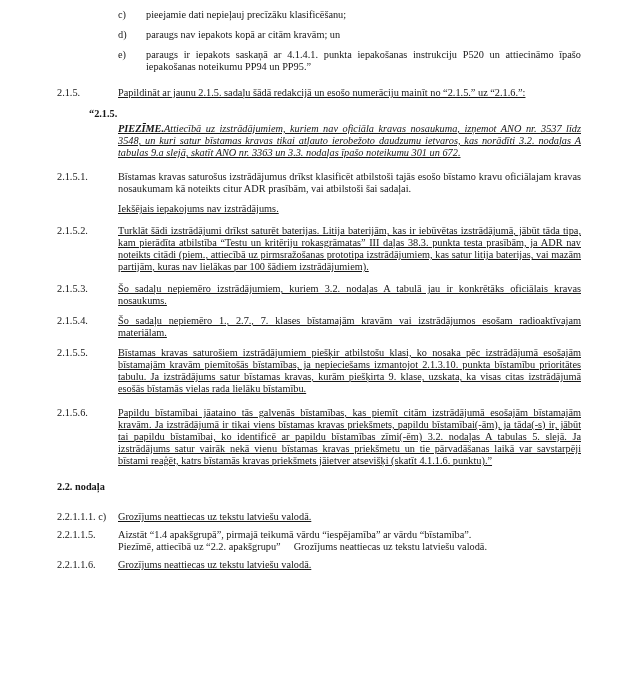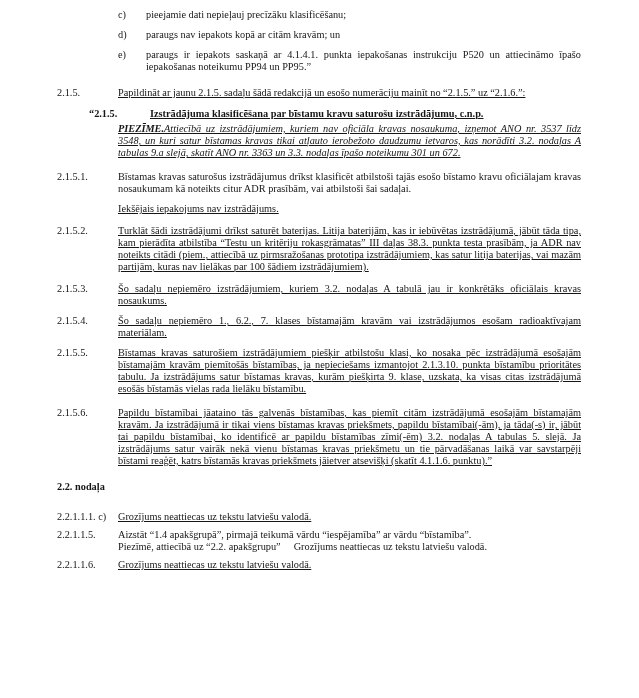--- a/index.html
+++ b/index.html
@@ -79,23 +79,20 @@
 
   <div class="row mb9">
     <div class="num">2.1.5.</div>
     <div class="body">
       <p>Papildināt ar jaunu 2.1.5. sadaļu šādā redakcijā un esošo numerāciju mainīt no “2.1.5.” uz “2.1.6.”:</p>
     </div>
   </div>
 
   <div class="row mb3">
     <div class="num bold">“2.1.5.</div>
-    <div class="body bold">
-      <p>Izstrādājuma klasificēšana par bīstamu kravu saturošu izstrādājumu, c.n.p.</p>
-    </div>
   </div>
 
   <div class="row mb12">
     <div class="num"></div>
     <div class="body">
       <p><span class="note-label">PIEZĪME.</span><span class="note-text">Attiecībā uz izstrādājumiem, kuriem nav oficiāla kravas nosaukuma, izņemot ANO nr. 3537 līdz 3548, un kuri satur bīstamas kravas tikai atļauto ierobežoto daudzumu ietvaros, kas norādīti 3.2. nodaļas A tabulas 9.a slejā, skatīt ANO nr. 3363 un 3.3. nodaļas īpašo noteikumu 301 un 672.</span></p>
     </div>
   </div>
 
   <div class="row mb10">
@@ -116,21 +113,21 @@
   <div class="row mb8">
     <div class="num">2.1.5.3.</div>
     <div class="body">
       <p>Šo sadaļu nepiemēro izstrādājumiem, kuriem 3.2. nodaļas A tabulā jau ir konkrētāks oficiālais kravas nosaukums.</p>
     </div>
   </div>
 
   <div class="row mb8">
     <div class="num">2.1.5.4.</div>
     <div class="body">
-      <p>Šo sadaļu nepiemēro 1., 6.2., 7. klases bīstamajām kravām vai izstrādājumos esošam radioaktīvajam materiālam.</p>
+      <p>Šo sadaļu nepiemēro 1., 2.7., 7. klases bīstamajām kravām vai izstrādājumos esošam radioaktīvajam materiālam.</p>
     </div>
   </div>
 
   <div class="row mb12">
     <div class="num">2.1.5.5.</div>
     <div class="body">
       <p>Bīstamas kravas saturošiem izstrādājumiem piešķir atbilstošu klasi, ko nosaka pēc izstrādājumā esošajām bīstamajām kravām piemītošās bīstamības, ja nepieciešams izmantojot 2.1.3.10. punkta bīstamību prioritātes tabulu. Ja izstrādājums satur bīstamas kravas, kurām piešķirta 9. klase, uzskata, ka visas citas izstrādājumā esošās bīstamās vielas rada lielāku bīstamību.</p>
     </div>
   </div>
 

